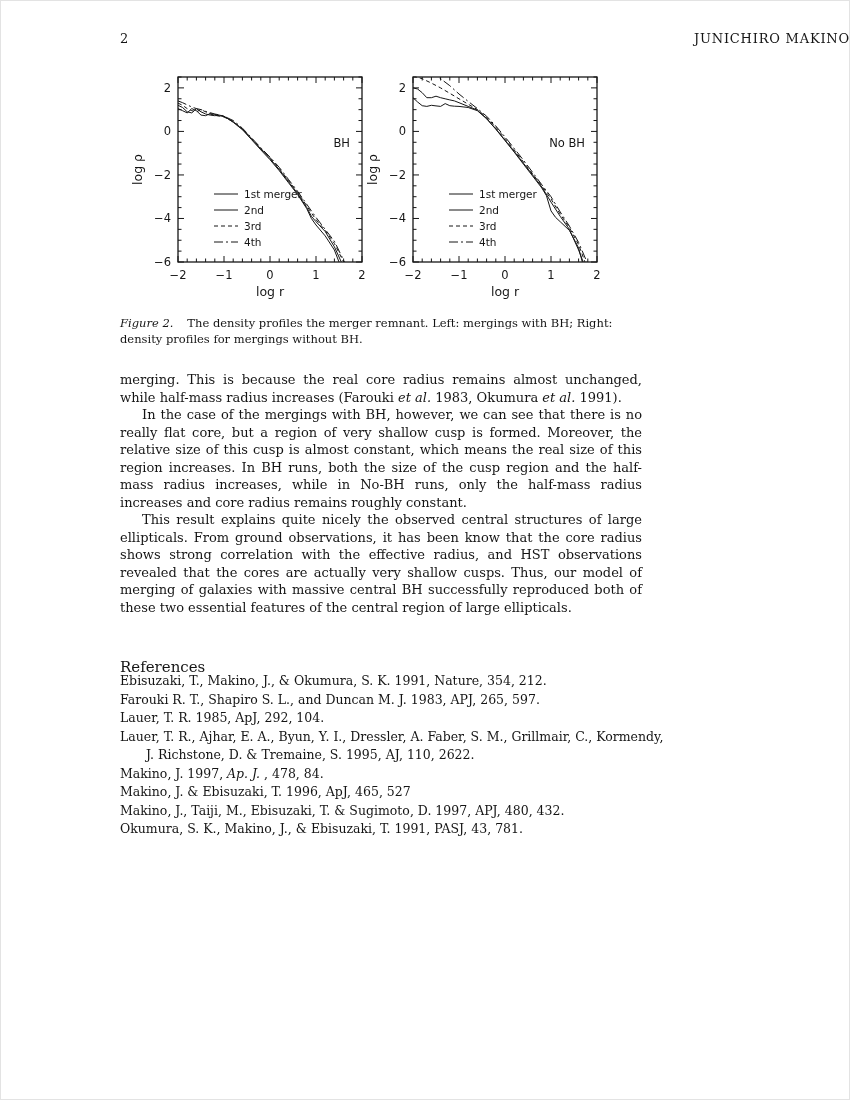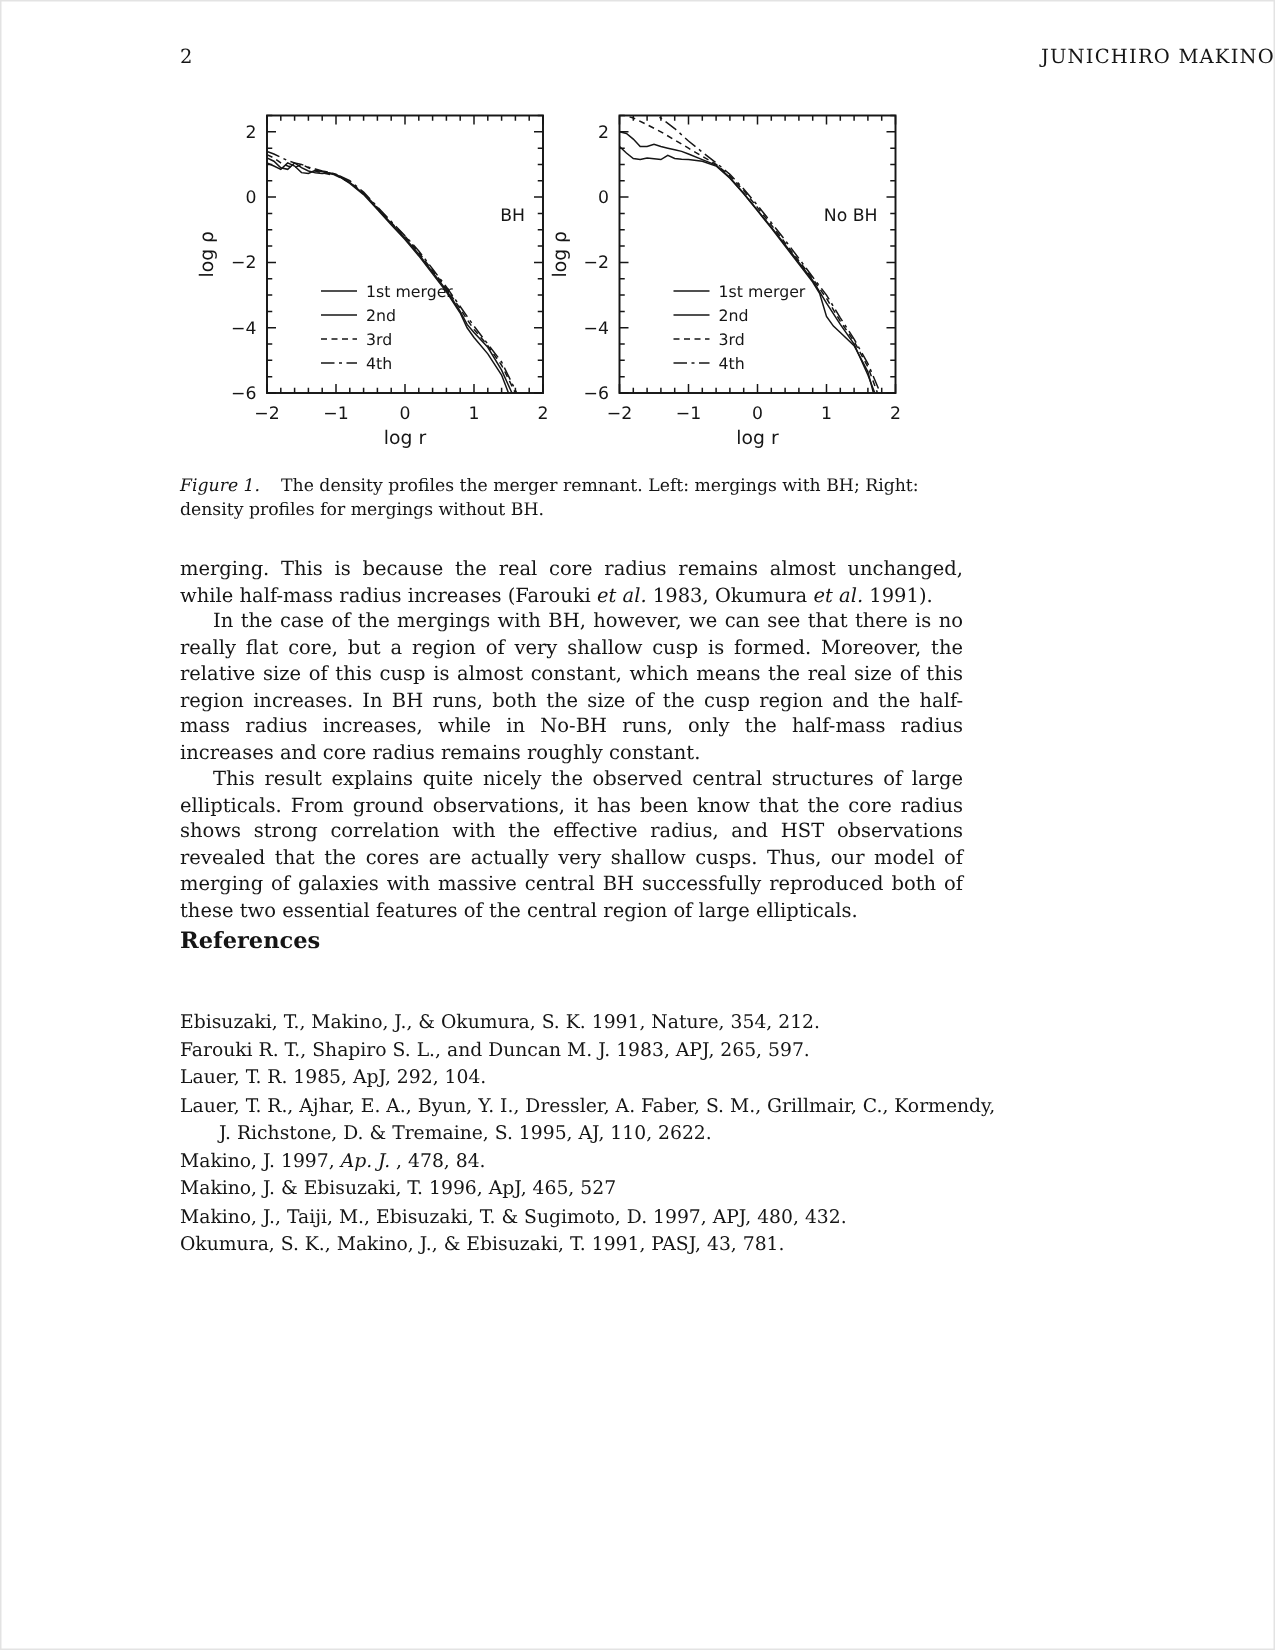--- a/index.html
+++ b/index.html
@@ -17,21 +17,21 @@
   svg text{font-family:"DejaVu Sans", sans-serif;fill:#161616;}
   svg .tick{font-size:11.5px;}
   svg .axis{font-size:12.5px;}
   svg .leg{font-size:10.5px;}
   svg .corner{font-size:11.5px;}
   .caption{position:absolute;left:120px;top:315px;width:527px;font-size:11.5px;line-height:1.4;}
   .cap-label{font-style:italic;margin-right:14px;}
   .body-text{position:absolute;left:120px;top:371px;width:522px;font-size:13px;line-height:17.5px;text-align:justify;}
   .body-text p{margin:0;text-indent:22px;}
   .body-text p.noindent{text-indent:0;}
-  .refs-heading{position:absolute;left:120px;top:618px;margin:0;font-size:15px;font-weight:bold;}
+  .refs-heading{position:absolute;left:120px;top:658px;margin:0;font-size:15px;font-weight:normal;}
   .refs{position:absolute;left:120px;top:672px;width:545px;font-size:12.5px;line-height:18.5px;}
   .ref{padding-left:26px;text-indent:-26px;}
 </style>
 </head>
 <body>
 
 <div class="page">
 
   <span class="pageno">2</span>
   <span class="running-title">JUNICHIRO MAKINO</span>
@@ -255,21 +255,21 @@
         <line x1="86" y1="171" x2="110" y2="171" stroke="#161616" stroke-width="1" stroke-dasharray="9,3,2,3"></line>
         <text x="116" y="175" class="leg" text-anchor="start">4th</text>
         <path d="M50.0 26.7 L54.6 31.0 L59.2 34.7 L63.8 35.4 L68.4 34.3 L73.0 34.9 L77.6 35.4 L82.2 32.6 L86.8 34.7 L91.4 35.2 L96.0 35.4 L105.2 36.5 L114.4 39.7 L123.6 47.8 L132.8 58.2 L142.0 69.6 L151.2 81.1 L160.4 93.1 L169.6 105.0 L178.8 117.0 L183.4 124.6 L188.0 139.9 L192.6 146.4 L197.2 150.7 L206.4 159.4 L215.6 176.9 L219.3 191.0" fill="none" stroke="#161616" stroke-width="1" clip-path="url(#clip1)"></path>
         <path d="M50.0 16.9 L54.6 18.0 L59.2 21.7 L63.8 26.7 L68.4 26.7 L73.0 25.2 L77.6 26.7 L82.2 27.8 L86.8 28.9 L91.4 29.9 L96.0 31.7 L105.2 35.4 L114.4 39.1 L123.6 47.4 L132.8 57.8 L142.0 69.1 L151.2 80.4 L160.4 92.2 L169.6 103.9 L178.8 115.9 L188.0 131.1 L197.2 145.3 L206.4 158.4 L215.6 179.0 L220.2 191.0" fill="none" stroke="#161616" stroke-width="1" clip-path="url(#clip1)"></path>
         <path d="M50.0 4.9 L59.2 7.7 L68.4 12.1 L77.6 16.9 L86.8 22.3 L96.0 27.8 L105.2 33.2 L114.4 38.6 L123.6 46.3 L132.8 56.1 L142.0 67.4 L151.2 78.9 L160.4 90.9 L169.6 102.9 L178.8 114.8 L188.0 127.9 L197.2 143.1 L206.4 156.6 L215.6 173.6 L222.0 191.0" fill="none" stroke="#161616" stroke-width="1" clip-path="url(#clip1)" stroke-dasharray="4,3"></path>
         <path d="M50.0 -3.8 L59.2 -1.6 L68.4 2.7 L77.6 7.7 L86.8 14.7 L96.0 23.0 L105.2 30.4 L114.4 37.6 L123.6 45.2 L132.8 55.0 L142.0 65.9 L151.2 77.4 L160.4 89.1 L169.6 101.3 L178.8 113.7 L188.0 125.7 L197.2 140.9 L206.4 155.1 L215.6 171.4 L223.9 191.0" fill="none" stroke="#161616" stroke-width="1" clip-path="url(#clip1)" stroke-dasharray="9,3,2,3"></path>
       </svg>
   </div>
 
   <div class="caption">
-    <span class="cap-label">Figure 1.</span><span class="cap-text">The density profiles the merger remnant. Left: mergings with BH; Right: density profiles for mergings without BH.</span>
+    <span class="cap-label">Figure 2.</span><span class="cap-text">The density profiles the merger remnant. Left: mergings with BH; Right: density profiles for mergings without BH.</span>
   </div>
 
   <div class="body-text">
     <p class="noindent"><span>merging. This is because the real core radius remains almost unchanged, while half-mass radius increases (Farouki </span><i>et al.</i><span> 1983, Okumura </span><i>et al.</i><span> 1991).</span></p>
     <p>In the case of the mergings with BH, however, we can see that there is no really flat core, but a region of very shallow cusp is formed. Moreover, the relative size of this cusp is almost constant, which means the real size of this region increases. In BH runs, both the size of the cusp region and the half-mass radius increases, while in No-BH runs, only the half-mass radius increases and core radius remains roughly constant.</p>
     <p>This result explains quite nicely the observed central structures of large ellipticals. From ground observations, it has been know that the core radius shows strong correlation with the effective radius, and HST observations revealed that the cores are actually very shallow cusps. Thus, our model of merging of galaxies with massive central BH successfully reproduced both of these two essential features of the central region of large ellipticals.</p>
   </div>
 
   <h2 class="refs-heading">References</h2>
   <div class="refs" id="refs-list">

